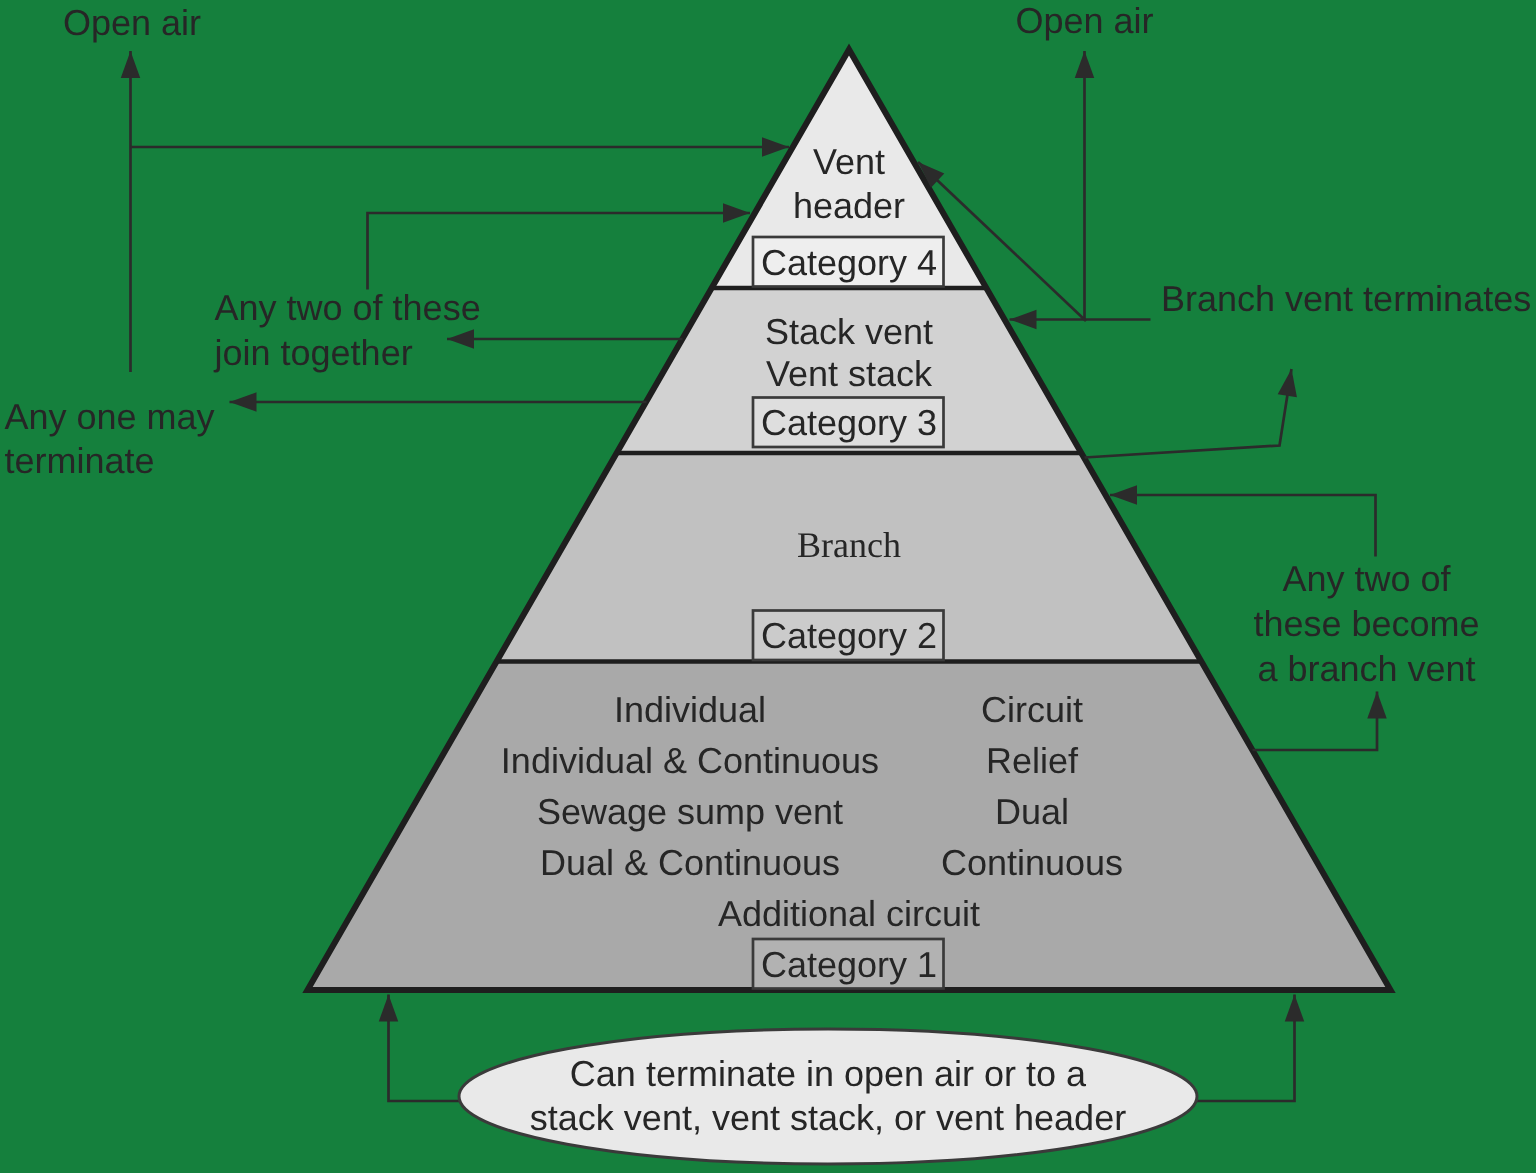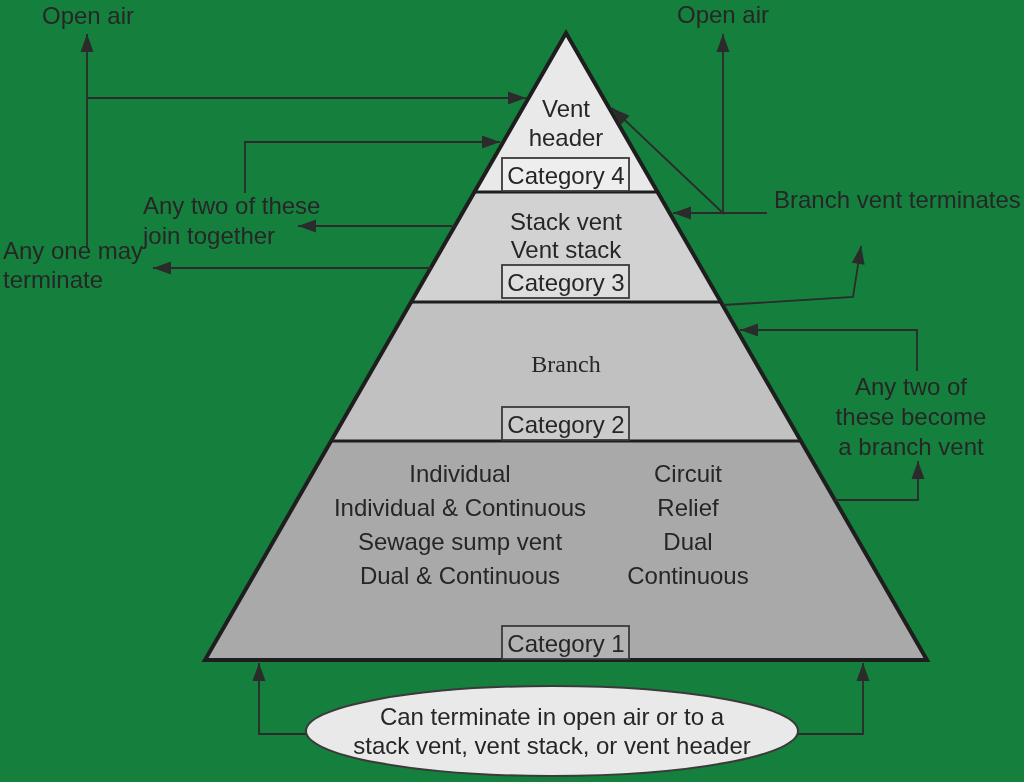--- a/index.html
+++ b/index.html
@@ -90,29 +90,30 @@
     <div>Dual &amp; Continuous</div>
   </div>
 
   <div class="t center" style="left:688px;top:457px;line-height:34px;">
     <div>Circuit</div>
     <div>Relief</div>
     <div>Dual</div>
     <div>Continuous</div>
   </div>
 
+  <div class="t center" style="left:566px;top:597px;line-height:26px;">Additional circuit</div>
 
   <div class="t center" style="left:566px;top:631px;line-height:25px;">Category 1</div>
 
   <div class="t" style="left:143px;top:191px;line-height:30px;">
     <div>Any two of these</div>
     <div>join together</div>
   </div>
 
-  <div class="t" style="left:3px;top:236px;line-height:29px;">
+  <div class="t" style="left:3px;top:264px;line-height:29px;">
     <div>Any one may</div>
     <div>terminate</div>
   </div>
 
   <div class="t" style="left:774px;top:186px;line-height:27px;">
     <div>Branch vent terminates</div>
   </div>
 
   <div class="t center" style="left:911px;top:372px;line-height:30px;">
     <div>Any two of</div>

